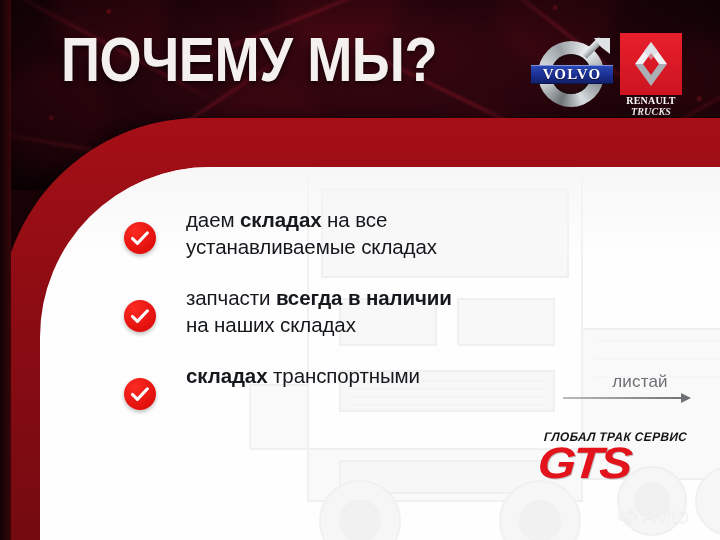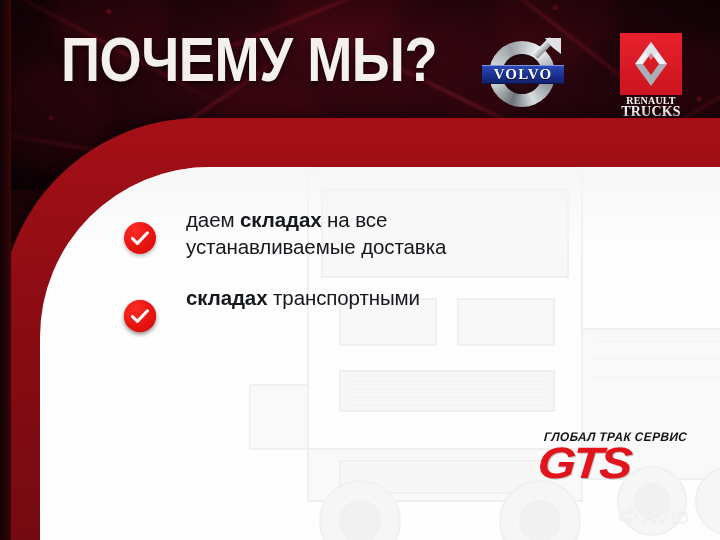--- a/index.html
+++ b/index.html
@@ -48,21 +48,21 @@
     line-height:68px;
     letter-spacing:-0.5px;
     color:#f4f0ee;
     transform:scaleX(.86);
     transform-origin:left center;
     text-shadow:0 2px 6px rgba(0,0,0,.65);
     white-space:nowrap;
   }
 
   
-  .volvo { position:absolute; left:475px; top:35px; width:80px; height:80px; }
+  .volvo { position:absolute; left:524px; top:35px; width:80px; height:80px; }
   .volvo .ring {
     position:absolute; left:6px; top:6px; width:66px; height:66px;
     border-radius:50%;
     background:conic-gradient(from 200deg, #6f7478, #e9edf0 18%, #9aa0a5 38%, #f2f5f7 55%, #7d8388 72%, #d8dde1 88%, #6f7478);
   }
   .volvo .ring::after {
     content:""; position:absolute; left:13px; top:13px; width:40px; height:40px;
     border-radius:50%; background:#2a0a10;
     box-shadow:inset 0 0 5px rgba(0,0,0,.8);
   }
@@ -100,21 +100,21 @@
   }
   .renault .dia { position:absolute; left:14px; top:8px; width:34px; height:46px; }
   .renault .dia svg { display:block; }
   .renault .rtext {
     position:absolute; left:0; top:62px; width:62px;
     text-align:center; color:#fff;
     font-family:"Liberation Serif", serif; font-weight:bold;
     line-height:11px; letter-spacing:.2px;
   }
   .renault .rtext .l1 { font-size:10px; display:block; }
-  .renault .rtext .l2 { font-size:14px; display:block; }
+  .renault .rtext .l2 { font-size:10px; display:block;font-style:italic; }
 
   
   .redband {
     position:absolute; left:0; top:118px; width:760px; height:460px;
     background:linear-gradient(180deg,#a60f17 0%, #8d0c13 40%, #6f0a10 100%);
     border-radius:200px 0 0 0;
     box-shadow:0 -2px 12px rgba(0,0,0,.45);
   }
   .darkedge {
     position:absolute; left:0; top:0; width:11px; height:540px;
@@ -280,44 +280,55 @@
   <div class="bullets">
 
     <div class="bullet">
       <div class="check">
         <svg width="18" height="15" viewBox="0 0 18 15">
           <path d="M1.5 7.5 L6.4 12.4 L16.4 1.8" fill="none" stroke="#fff" stroke-width="3.1" stroke-linecap="round" stroke-linejoin="round"></path>
         </svg>
       </div>
       <div class="btext">
         <span>даем </span><b>складах</b><span> на все</span><br>
-        <span>устанавливаемые доставка</span>
+        <span>устанавливаемые складах</span>
       </div>
     </div>
 
     <div class="bullet">
       <div class="check">
         <svg width="18" height="15" viewBox="0 0 18 15">
           <path d="M1.5 7.5 L6.4 12.4 L16.4 1.8" fill="none" stroke="#fff" stroke-width="3.1" stroke-linecap="round" stroke-linejoin="round"></path>
         </svg>
       </div>
+      <div class="btext">
+        <span>запчасти </span><b>всегда в наличии</b><span></span><br>
+        <span>на наших складах</span>
+      </div>
     </div>
 
     <div class="bullet">
       <div class="check">
         <svg width="18" height="15" viewBox="0 0 18 15">
           <path d="M1.5 7.5 L6.4 12.4 L16.4 1.8" fill="none" stroke="#fff" stroke-width="3.1" stroke-linecap="round" stroke-linejoin="round"></path>
         </svg>
       </div>
       <div class="btext">
         <span></span><b>складах</b><span> транспортными</span><br>
       </div>
     </div>
   </div>
 
+  <div class="listai">
+    <div class="lbl">листай</div>
+    <div class="arrowline">
+      <div class="ln"></div>
+      <div class="hd"></div>
+    </div>
+  </div>
 
   <div class="gts">
     <div class="top">ГЛОБАЛ ТРАК СЕРВИС</div>
     <div class="big">GTS</div>
   </div>
 
   <div class="avito">
     <div class="dots">
       <i class="d1"></i>
         <i class="d2"></i>

